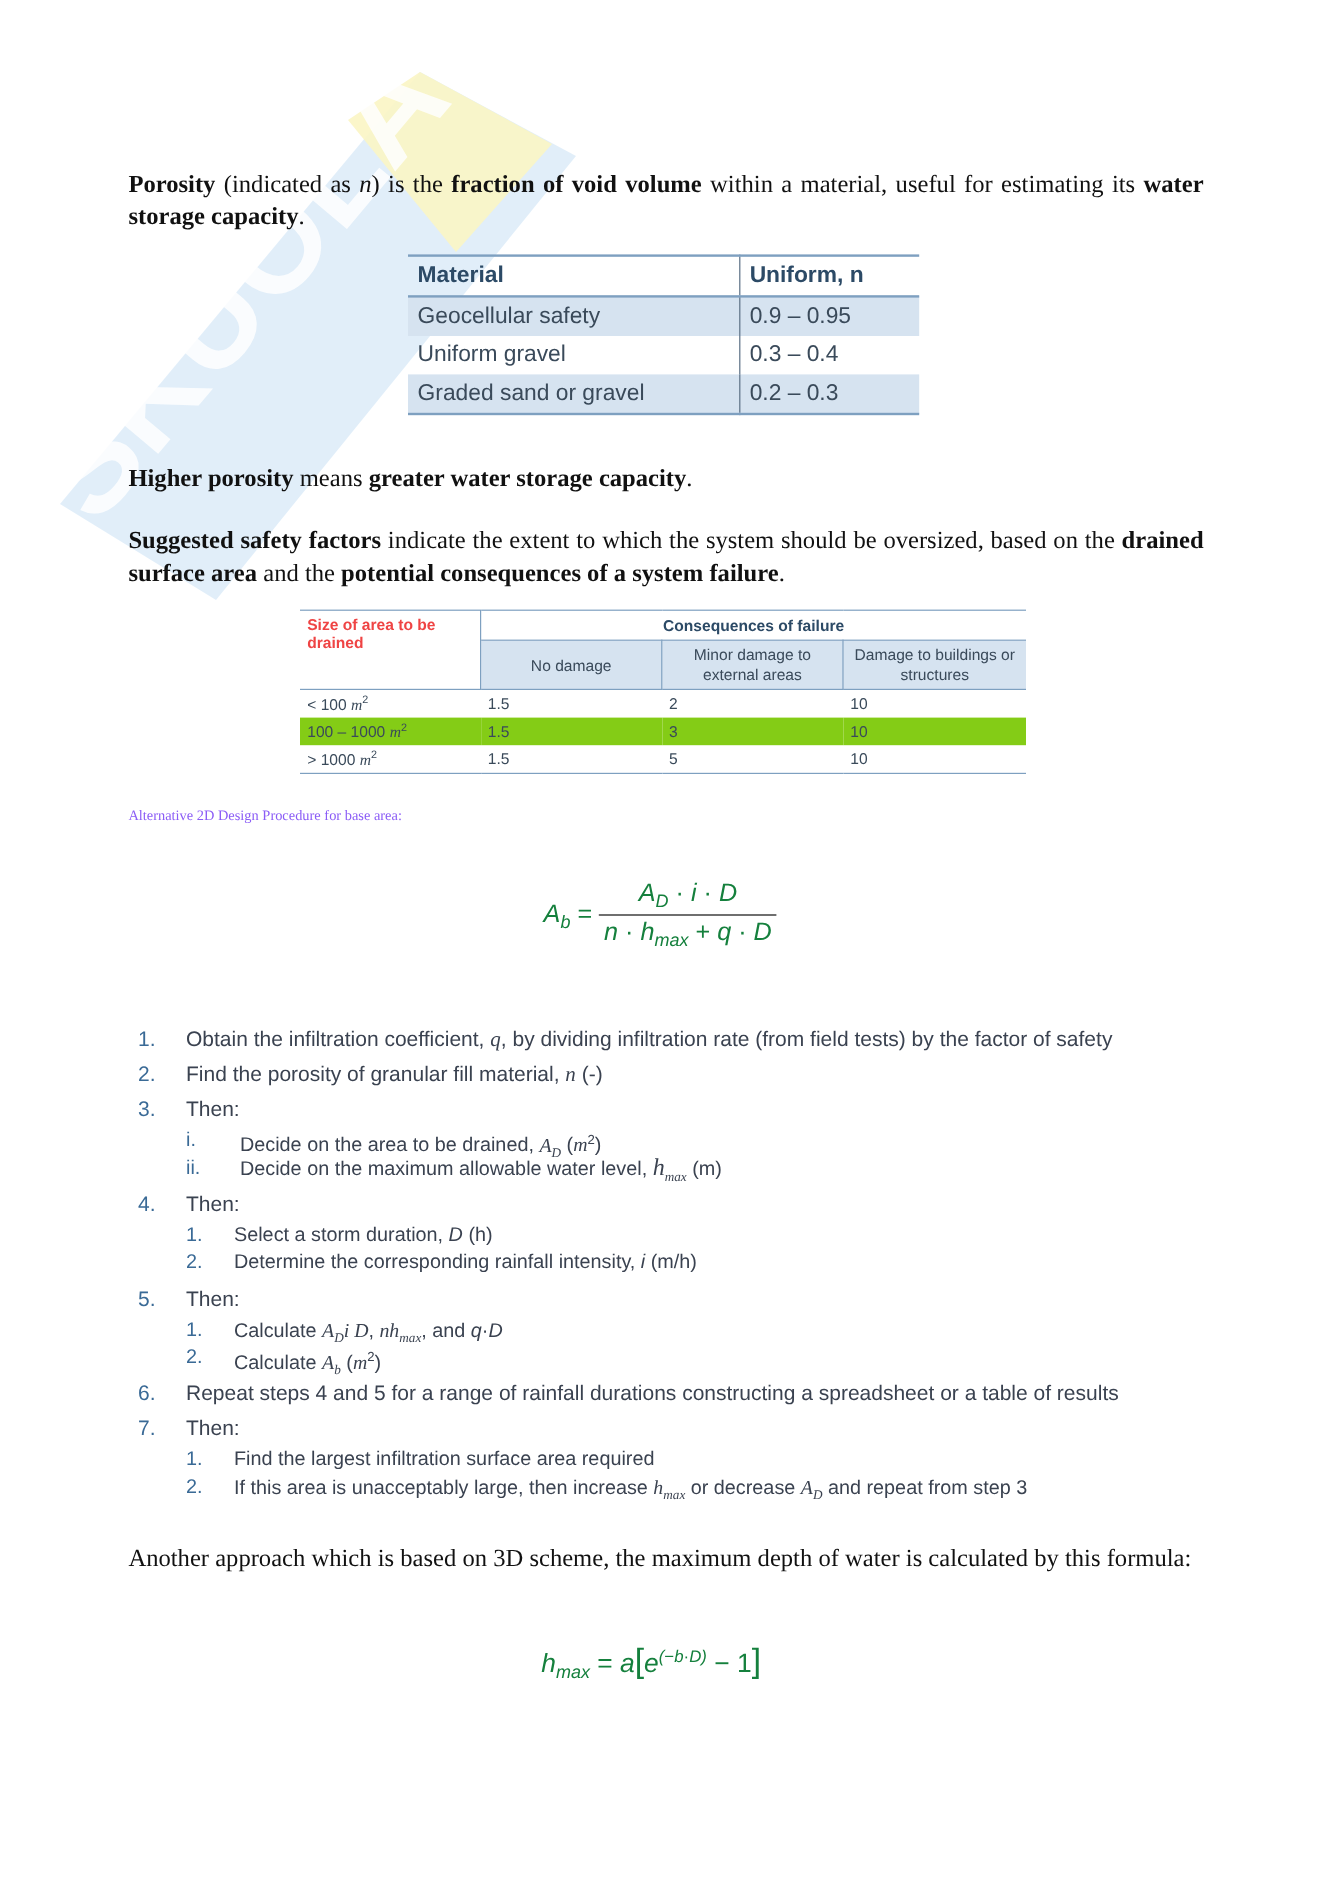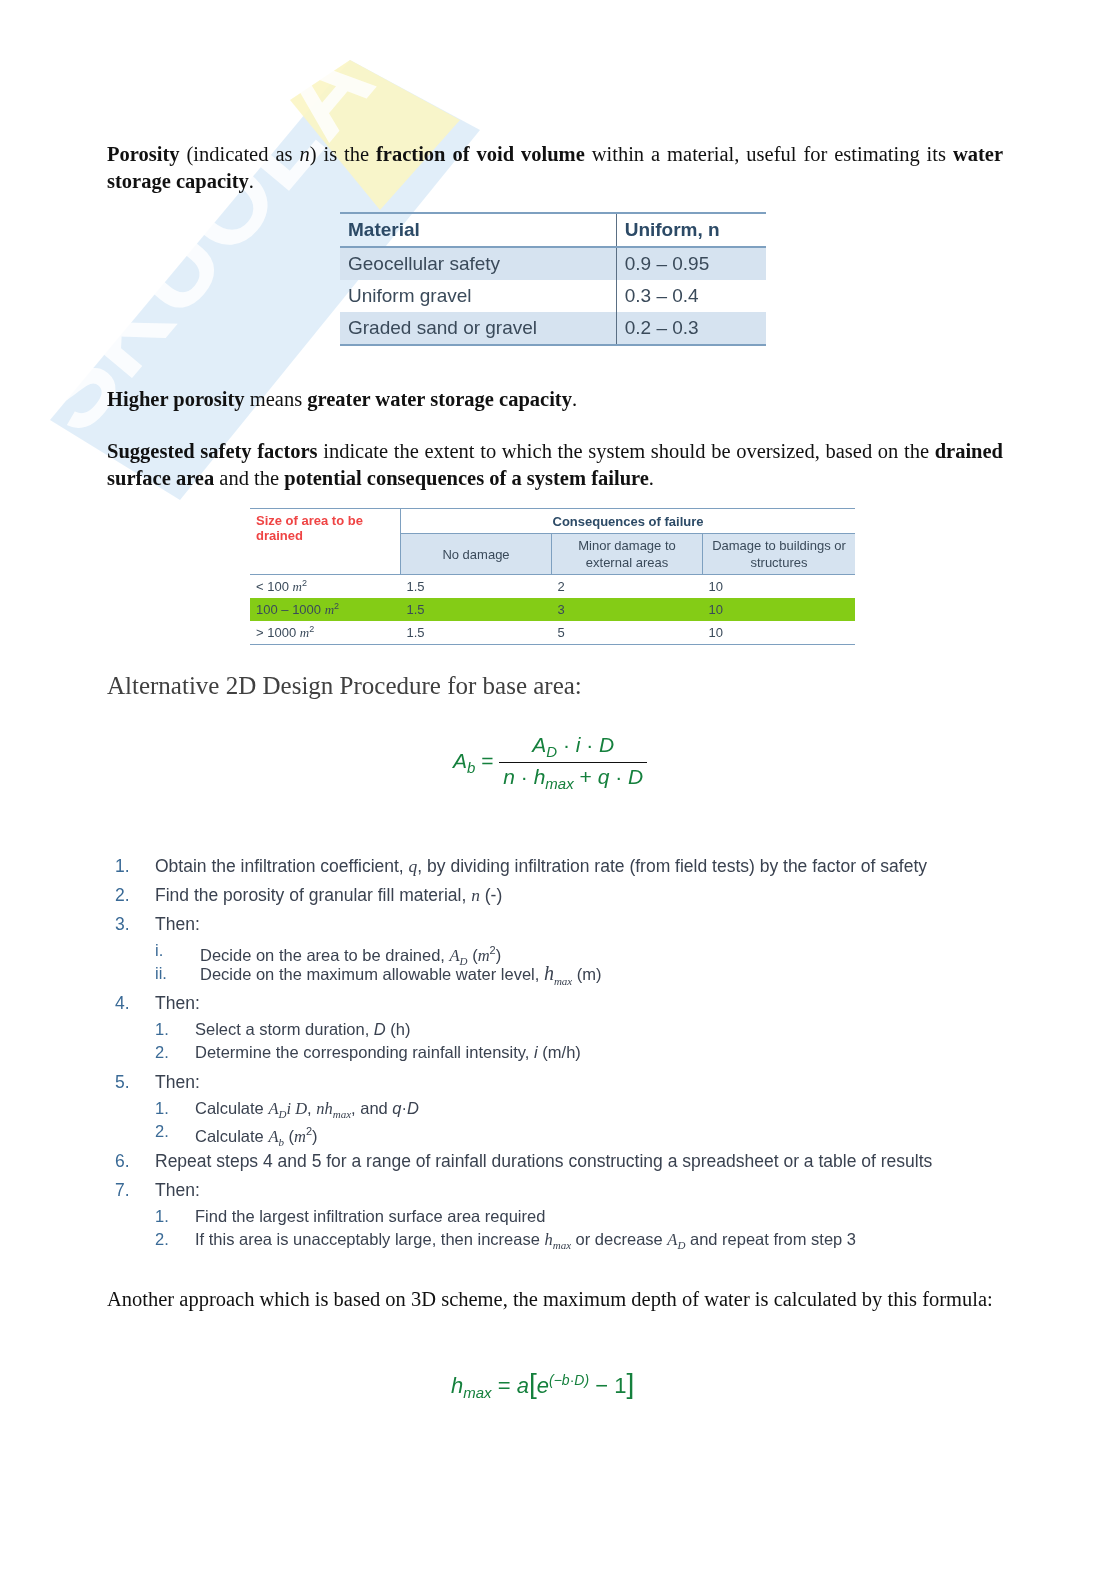--- a/index.html
+++ b/index.html
@@ -23,21 +23,21 @@
   .sf-table th.size { text-align:left; vertical-align:top; width:138px; color:#ef4444; font-weight:bold; border-right:1px solid #7ea0c0; border-bottom:1.5px solid #7ea0c0; padding-top:4px; }
   .sf-table th.cons { color:#2c4a66; font-weight:bold; text-align:center; border-bottom:1px solid #7ea0c0; height:20px; }
   .sf-table th.sub { font-weight:normal; background:#d6e3f0; text-align:center; border-right:1px solid #7ea0c0; border-bottom:1.5px solid #7ea0c0; height:36px; line-height:17px; }
   .sf-table th.sub:last-child { border-right:none; }
   .sf-table td { height:19px; text-align:left; }
   .sf-table td.lbl { text-align:left; }
   .sf-table tr.shade td { background:#84cc16; }
   .sf-table tbody tr:last-child { border-bottom:1.5px solid #7ea0c0; }
   .sf-table i { font-family:"Liberation Serif", serif; font-style:italic; }
   .sf-table sup { font-size:9px; }
-  .heading { position:absolute; left:107px; top:672px; font-family:"Liberation Serif", serif; font-size:25px; color:#404040; }
+  .heading { position:absolute; left:107px; top:672px; font-family:"Liberation Serif", serif; font-size:12px; color:#8b5cf6; }
   .formula { position:absolute; font-family:Liberation Sans, sans-serif; font-style:italic; font-size:21px; color:#15803d; }
   .frac { display:inline-block; vertical-align:middle; text-align:center; }
   .frac .num { display:block; padding:0 4px 2px; border-bottom:1.5px solid #111; }
   .frac .den { display:block; padding:2px 4px 0; }
   .formula sub { font-size:15px; }
   .up { font-style:normal; }
   
   .proc { position:absolute; left:115px; top:852px; width:900px; font-family:"Liberation Sans", sans-serif; font-size:17.5px; color:#3a4250; }
   .proc .row { position:relative; height:29px; line-height:29px; white-space:nowrap; }
   .proc .row.sub { height:23px; line-height:23px; font-size:16.5px; }

